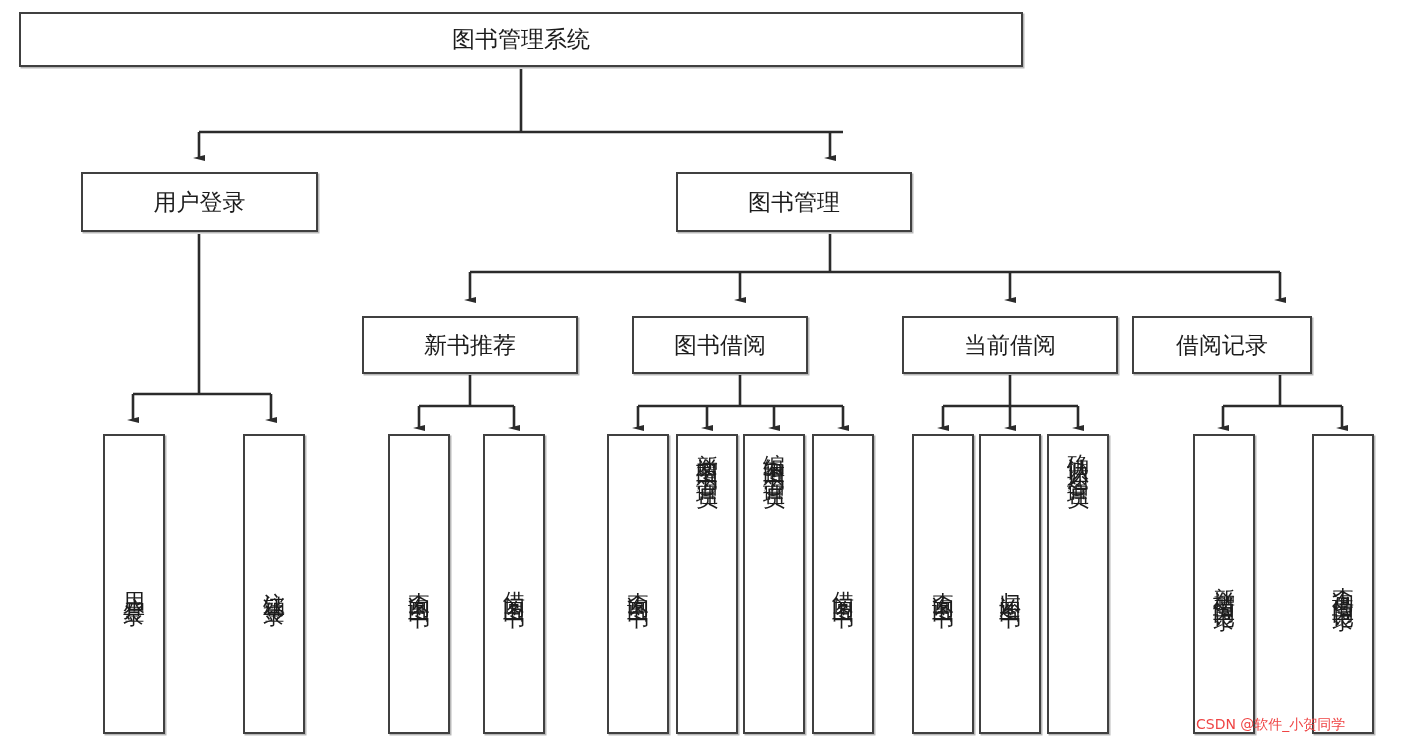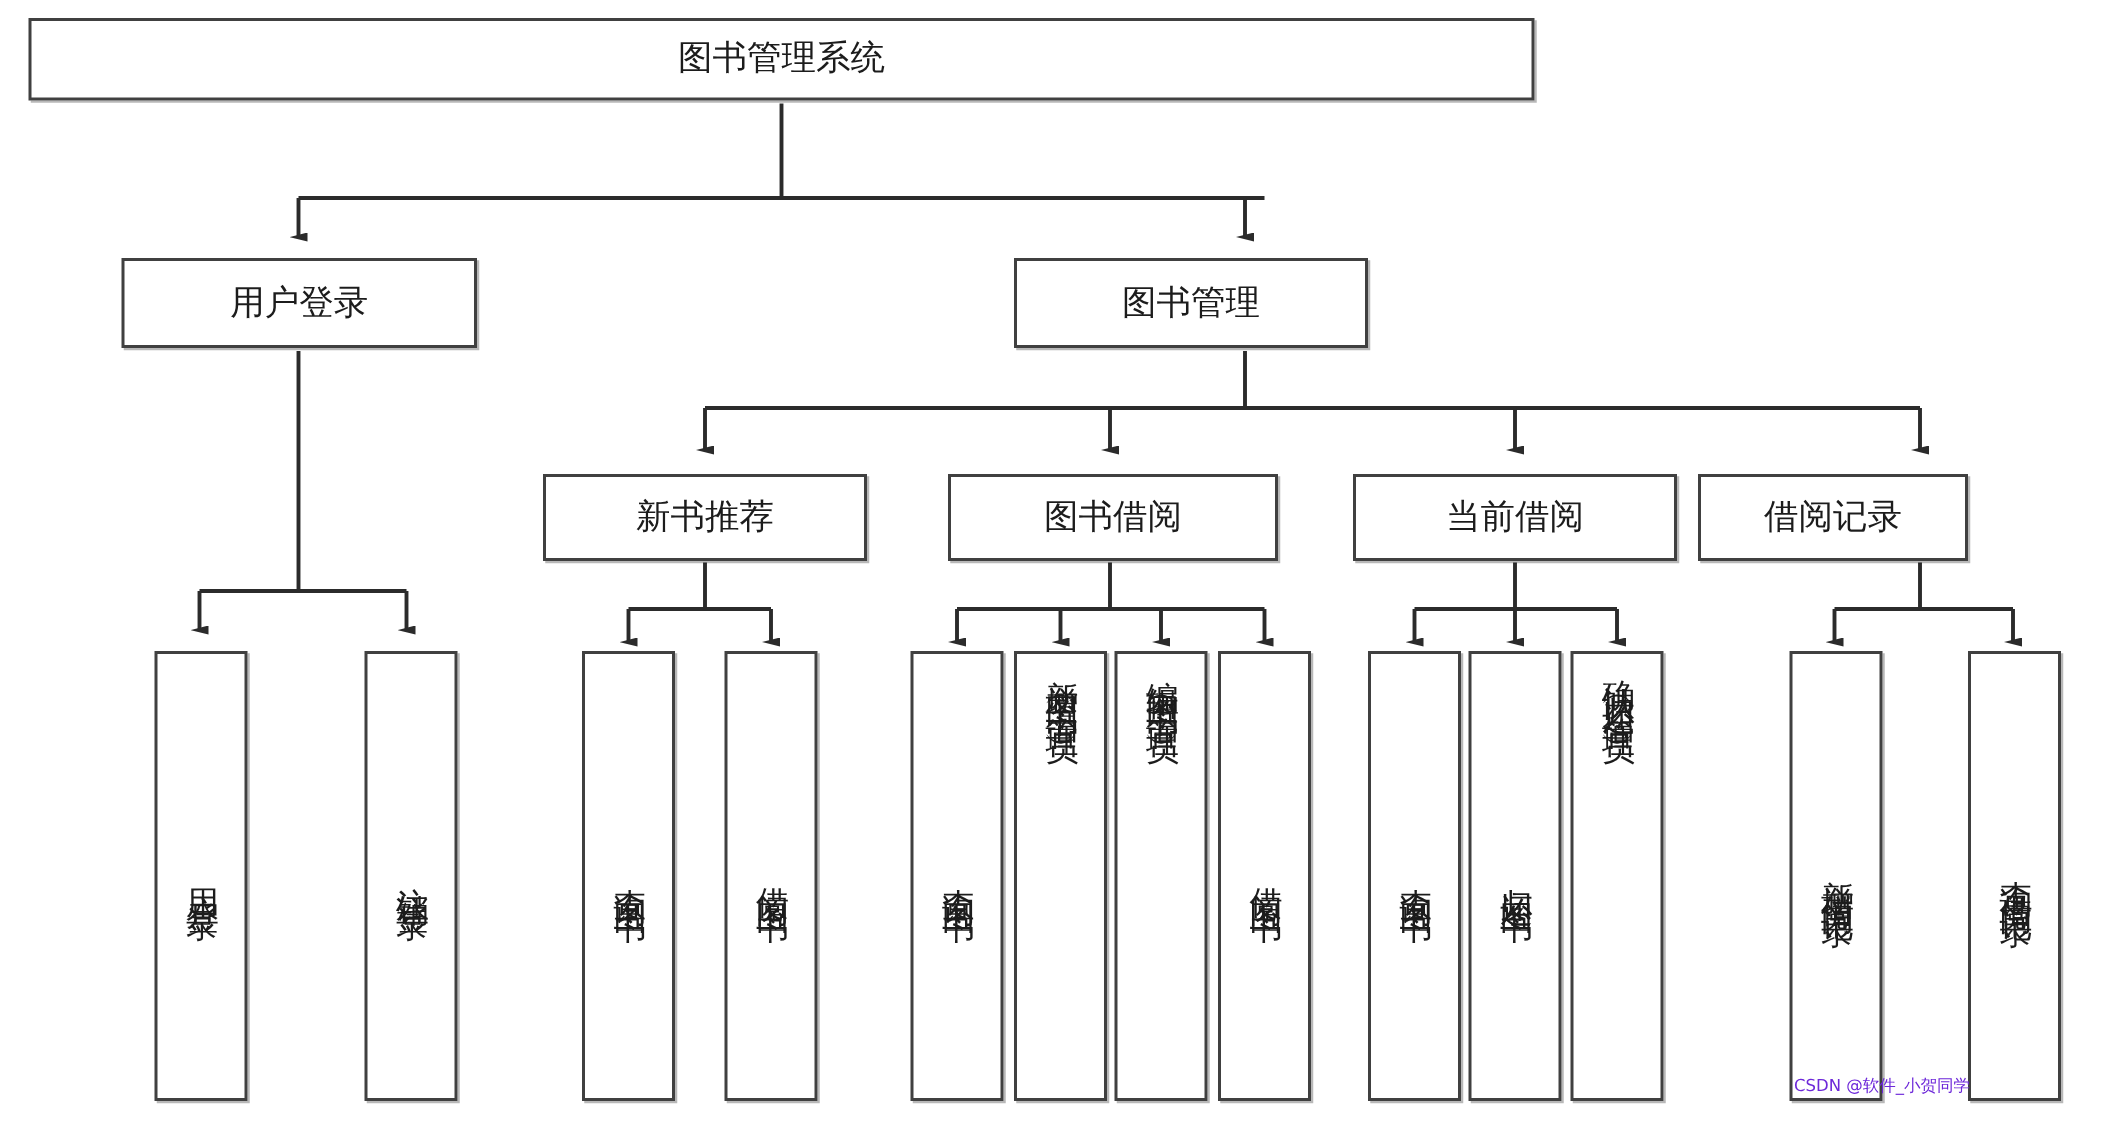--- a/index.html
+++ b/index.html
@@ -53,22 +53,22 @@
     line-height: 1.18;
     letter-spacing: 5px;
     margin: 0 auto;
   }
   .node.vert.mid .lbl {
     margin-top: auto;
     margin-bottom: auto;
   }
   .watermark {
     position: absolute;
-    color: #6d28d9;
-    font-size: 11px;
+    color: #ef4444;
+    font-size: 14px;
     white-space: nowrap;
     font-family: "DejaVu Sans", "Liberation Sans", sans-serif;
   }
 </style>
 </head>
 <body>
 
 <div id="canvas">
 
   <svg class="wires" viewBox="0 0 1405 747">
@@ -128,21 +128,21 @@
   <div class="node horiz" style="left:81px; top:172px; width:237px; height:60px;">
     <span class="lbl">用户登录</span>
   </div>
   <div class="node horiz" style="left:676px; top:172px; width:236px; height:60px;">
     <span class="lbl">图书管理</span>
   </div>
 
   <div class="node horiz" style="left:362px; top:316px; width:216px; height:58px;">
     <span class="lbl">新书推荐</span>
   </div>
-  <div class="node horiz" style="left:632px; top:316px; width:220px; height:58px;">
+  <div class="node horiz" style="left:632px; top:316px; width:176px; height:58px;">
     <span class="lbl">图书借阅</span>
   </div>
   <div class="node horiz" style="left:902px; top:316px; width:216px; height:58px;align-items:center;">
     <span class="lbl">当前借阅</span>
   </div>
   <div class="node horiz" style="left:1132px; top:316px; width:180px; height:58px;">
     <span class="lbl">借阅记录</span>
   </div>
 
   <div class="node vert mid" style="left:103px; top:434px; width:62px; height:300px;">

